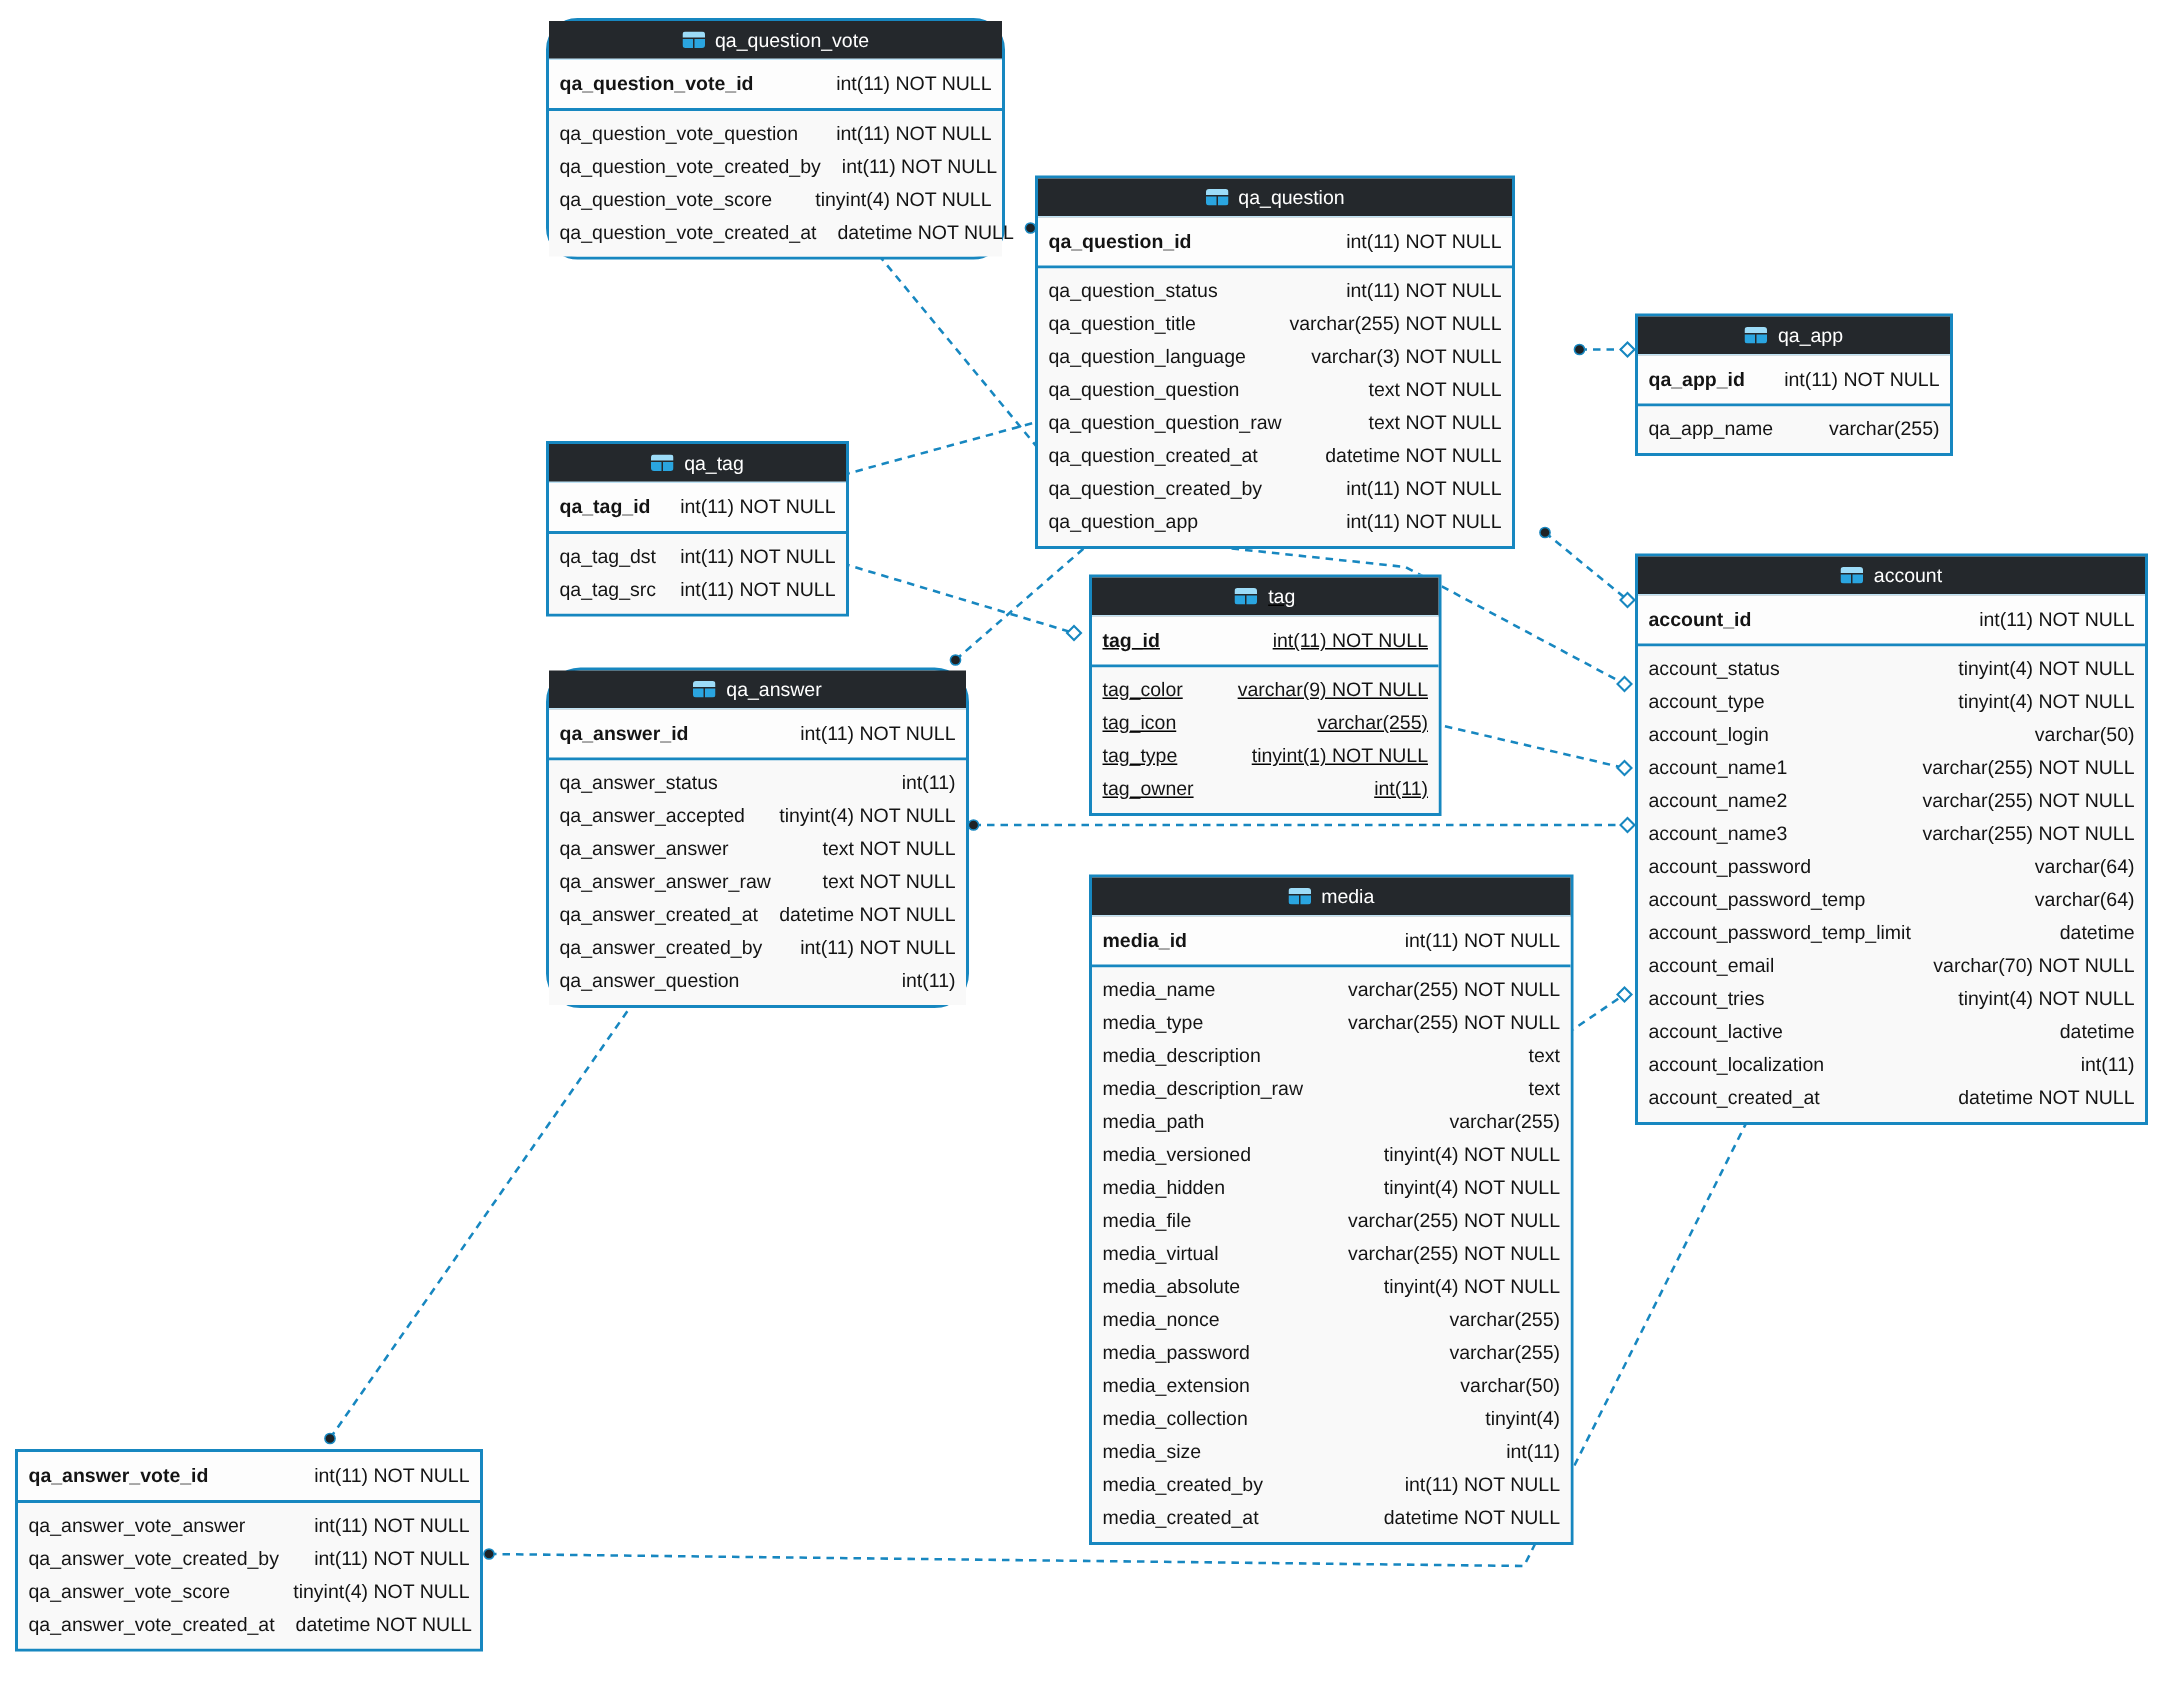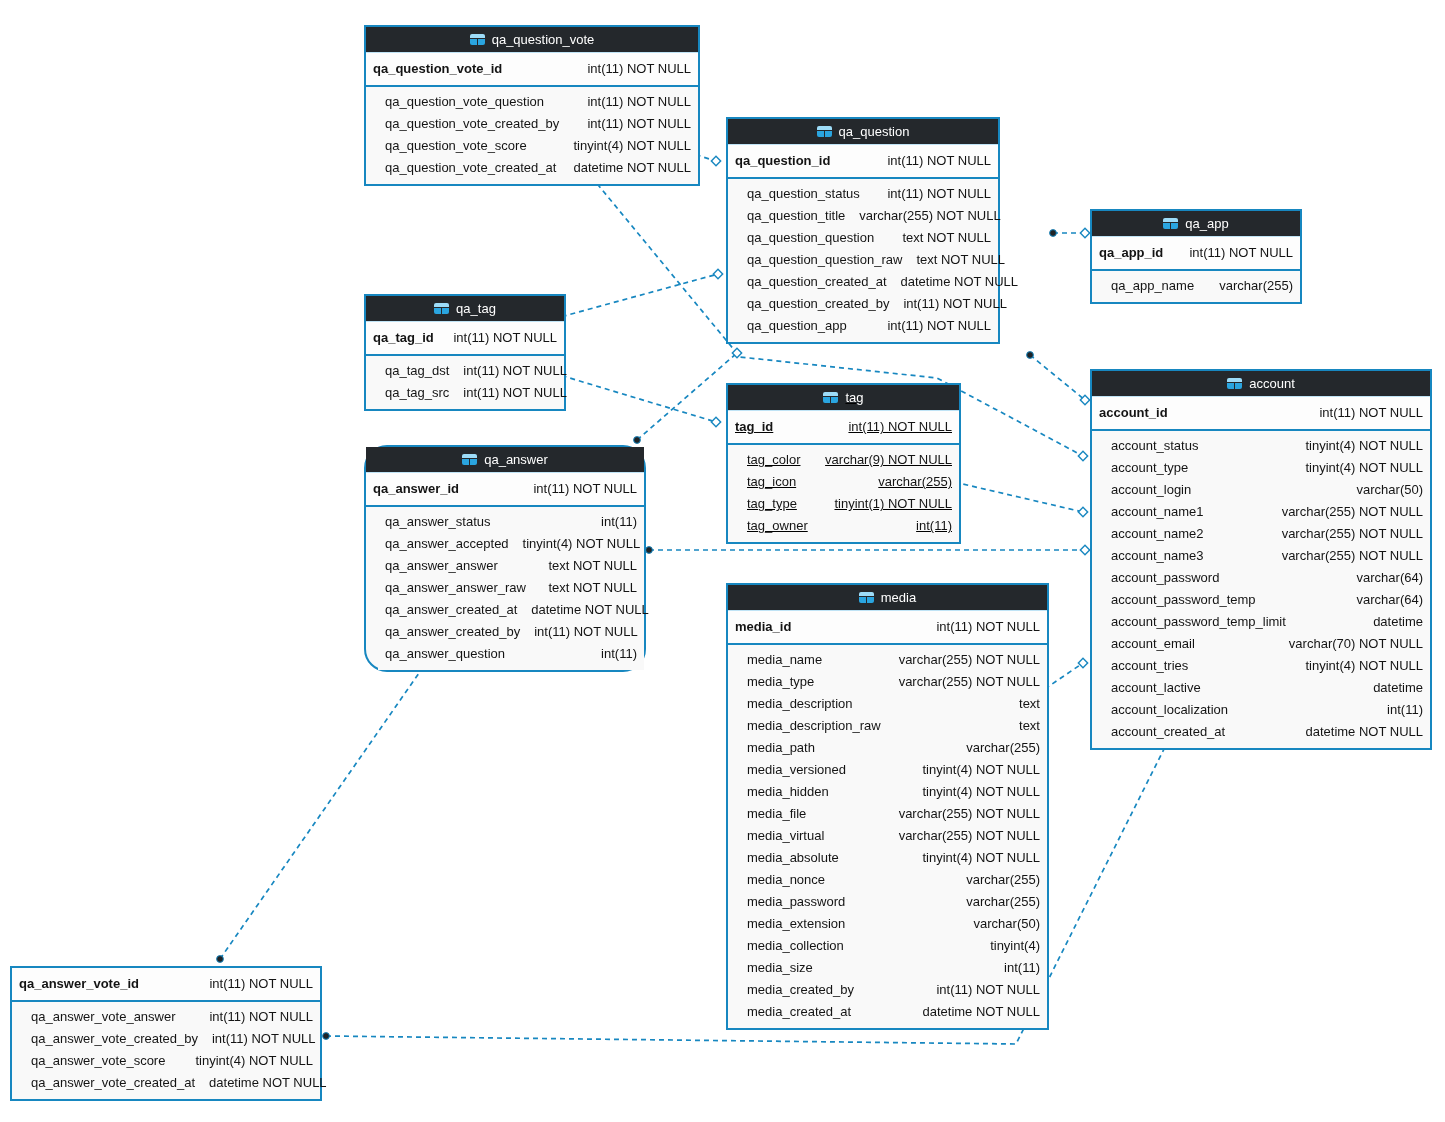--- a/index.html
+++ b/index.html
@@ -47,21 +47,20 @@
   .tbl-icon .c1{background:#2aa5e0;}
   .tbl-icon .c2{background:#2aa5e0;}
   .tbl-pk{
     background:#fdfdfd;
     padding:3px 0 4px 0;
     border-bottom:2px solid #1787c0;
   }
   .tbl-body{
     padding:4px 0 5px 0;
     background:#f9f9f9;
-    margin-left:12px;
   }
   .col-row{
     display:flex;
     justify-content:space-between;
     gap:14px;
     padding:0 7px;
     height:22px;
     line-height:22px;
     font-size:13px;
     color:#141414;
@@ -131,21 +130,21 @@
         <polyline points="220,959 426,663" fill="none" stroke="#1787c0" stroke-width="1.7" stroke-dasharray="5 4"></polyline>
         <circle cx="220" cy="959" r="3.4" fill="#1f2326" stroke="#1787c0" stroke-width="1"></circle>
         <rect x="422.7" y="659.7" width="6.6" height="6.6" fill="#ffffff" stroke="#1787c0" stroke-width="1.4"></rect>
       </g>
       <g>
         <polyline points="326,1036 1016,1044 1168,741" fill="none" stroke="#1787c0" stroke-width="1.7" stroke-dasharray="5 4"></polyline>
         <circle cx="326" cy="1036" r="3.4" fill="#1f2326" stroke="#1787c0" stroke-width="1"></circle>
         <rect x="1164.7" y="737.7" width="6.6" height="6.6" fill="#ffffff" stroke="#1787c0" stroke-width="1.4" transform="rotate(45 1168 741)"></rect>
       </g>
     </svg>
-<div class="tbl" style="left: 364px; top: 25px; width: 336px;">
+<div class="tbl" style="left: 364px; top: 12px; width: 306px; border-radius: 21px;">
       <div class="tbl-header">
         <span class="tbl-icon">
           <i class="top"></i>
           <i class="c1"></i>
           <i class="c2"></i>
         </span>
         <span>qa_question_vote</span>
       </div>
       <div class="tbl-pk">
         <div class="col-row">
@@ -165,21 +164,21 @@
         <div class="col-row">
           <span class="fname">qa_question_vote_score</span>
           <span class="ftype">tinyint(4) NOT NULL</span>
         </div>
         <div class="col-row">
           <span class="fname">qa_question_vote_created_at</span>
           <span class="ftype">datetime NOT NULL</span>
         </div>
       </div>
     </div>
-    <div class="tbl" style="left: 726px; top: 117px; width: 274px;">
+    <div class="tbl" style="left: 690px; top: 117px; width: 320px;">
       <div class="tbl-header">
         <span class="tbl-icon">
           <i class="top"></i>
           <i class="c1"></i>
           <i class="c2"></i>
         </span>
         <span>qa_question</span>
       </div>
       <div class="tbl-pk">
         <div class="col-row">
@@ -188,20 +187,24 @@
         </div>
       </div>
       <div class="tbl-body">
         <div class="col-row">
           <span class="fname">qa_question_status</span>
           <span class="ftype">int(11) NOT NULL</span>
         </div>
         <div class="col-row">
           <span class="fname">qa_question_title</span>
           <span class="ftype">varchar(255) NOT NULL</span>
+        </div>
+        <div class="col-row">
+          <span class="fname">qa_question_language</span>
+          <span class="ftype">varchar(3) NOT NULL</span>
         </div>
         <div class="col-row">
           <span class="fname">qa_question_question</span>
           <span class="ftype">text NOT NULL</span>
         </div>
         <div class="col-row">
           <span class="fname">qa_question_question_raw</span>
           <span class="ftype">text NOT NULL</span>
         </div>
         <div class="col-row">

